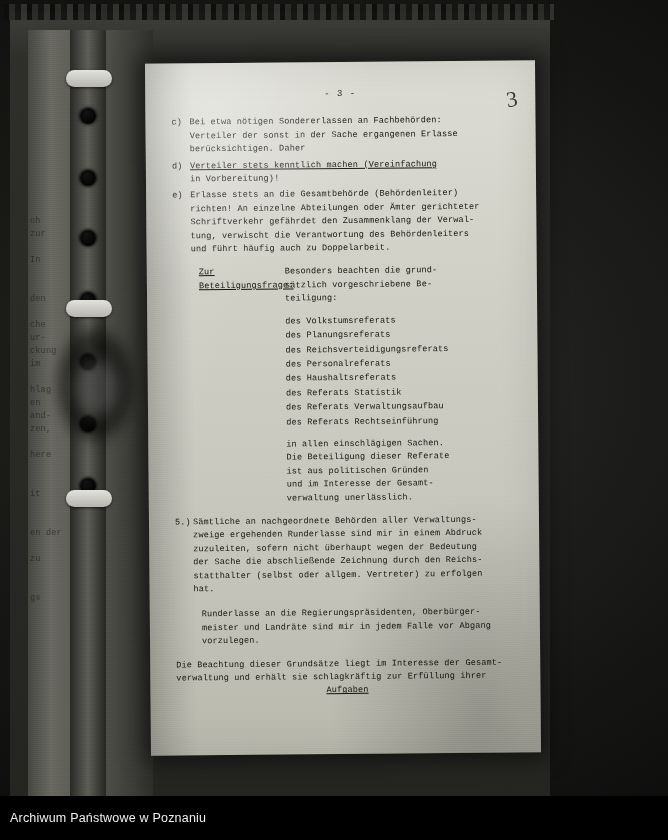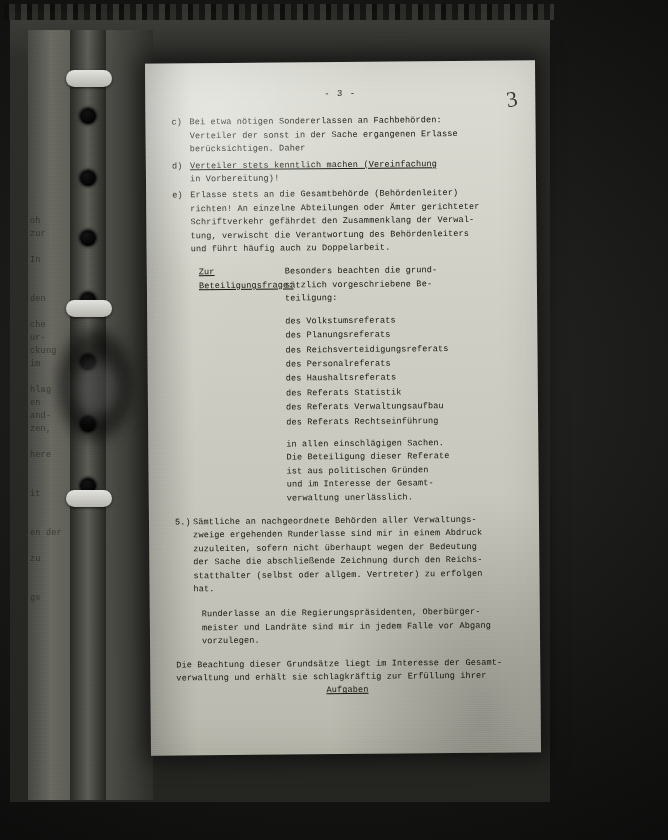--- a/index.html
+++ b/index.html
@@ -328,13 +328,16 @@
       <div class="para" style="margin-top:10px;">
         <div>Die Beachtung dieser Grundsätze liegt im Interesse der Gesamt-</div>
         <div>verwaltung und erhält sie schlagkräftig zur Erfüllung ihrer</div>
         <div class="u" style="padding-left:150px;">Aufgaben</div>
       </div>
     </div>
   </div>
 
   <div class="noise"></div>
 
+  <div class="caption-bar">
+    <span>Archiwum Państwowe w Poznaniu</span>
+  </div>
 </div>
 
 </body></html>

